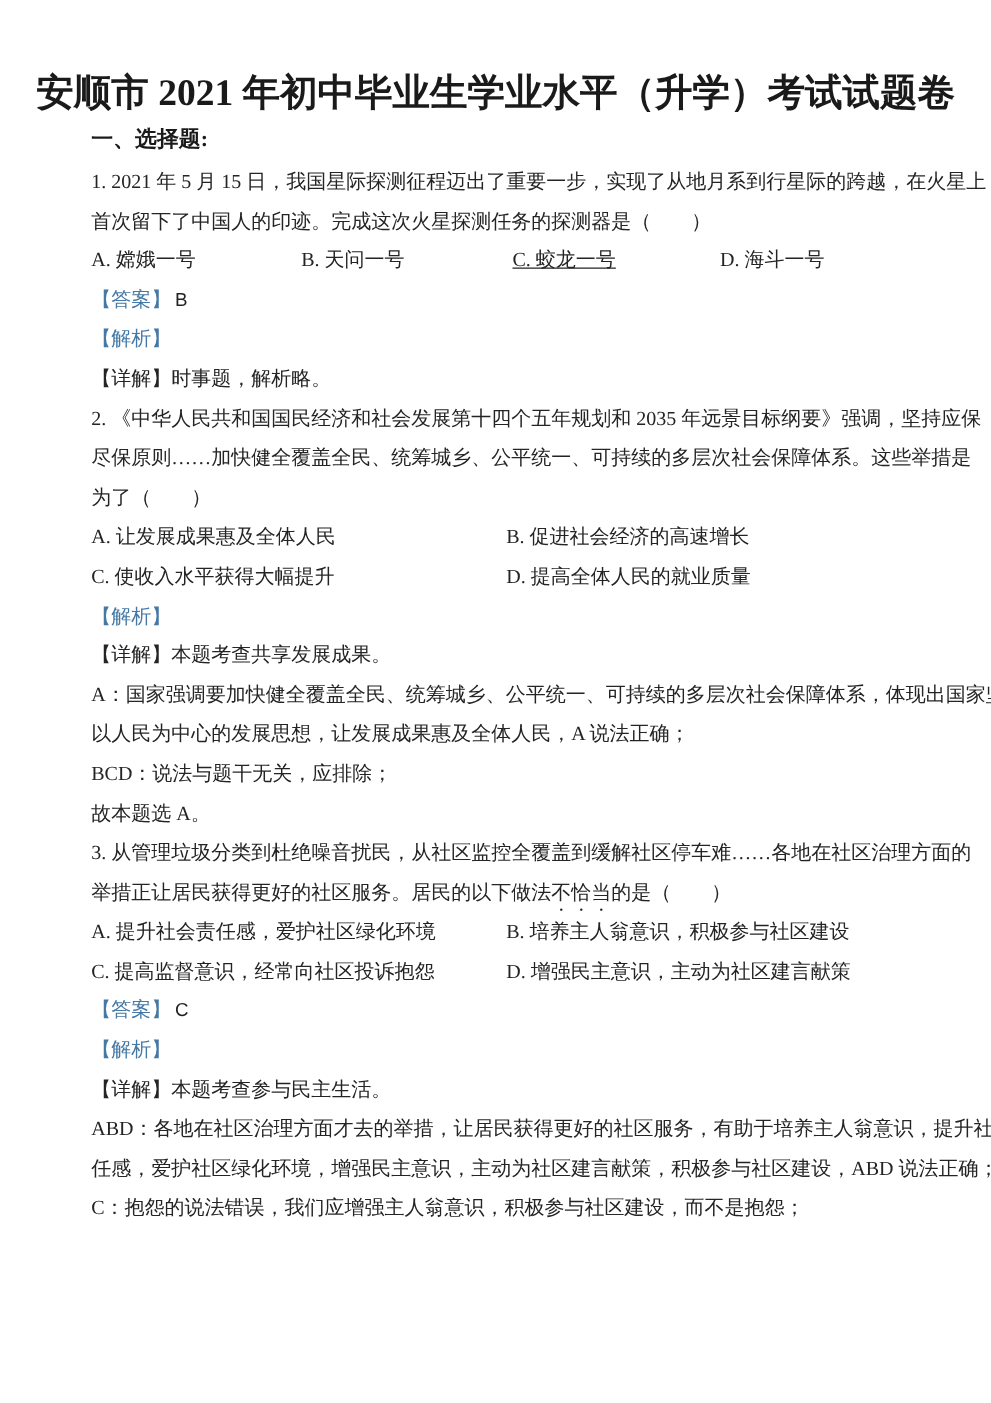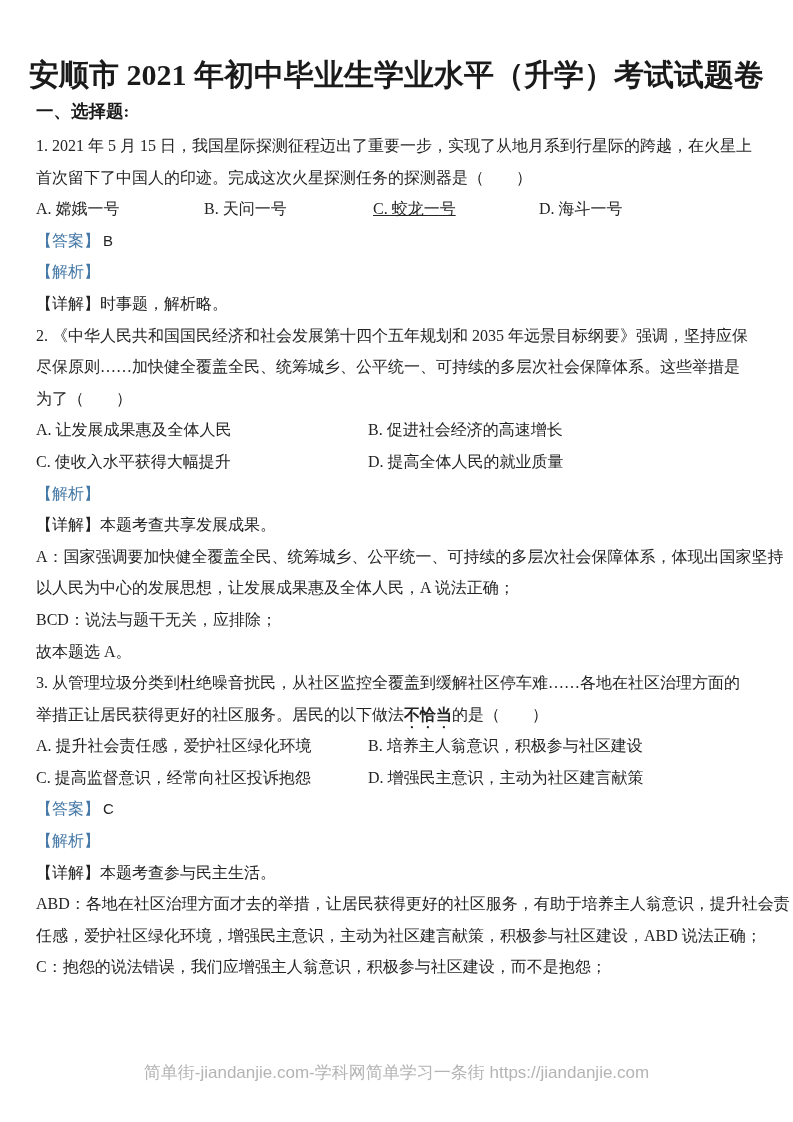--- a/index.html
+++ b/index.html
@@ -6,40 +6,39 @@
   .page {
     position:relative; width:793px; height:1122px; background:#ffffff;
     font-family:"Liberation Serif","DejaVu Serif",serif;
     color:var(--body_text,#242424); overflow:hidden;
   }
   .title {
     margin:58px 0 0 0; height:34px; line-height:34px;
     text-align:center; font-size:30px; font-weight:bold; color:#1a1a1a;
     font-family:"Liberation Serif","DejaVu Serif",serif;
   }
-  .content { padding:0 36px; }
+  .content { padding:0 73px; }
   .heading { height:38px; line-height:38px; font-size:17.5px; font-weight:bold; color:#1a1a1a; }
   .line { height:31.6px; line-height:31.6px; font-size:16px; white-space:nowrap; }
   .opts4 span { display:inline-block; }
   .opts4 span:nth-child(1){ width:164px; }
   .opts4 span:nth-child(2){ width:165px; }
   .opts4 span:nth-child(3){ width:162px;text-decoration:underline; }
   .opts2 span { display:inline-block; }
   .opts2 span:nth-child(1){ width:328px; }
   .blue { color:var(--marker_blue,#4478a6); }
   .ans {
     font-family:"Liberation Sans","DejaVu Sans",sans-serif;
     margin-left:3px; font-size:15px;
   }
   .emph {
     -webkit-text-emphasis:filled dot #242424;
     -webkit-text-emphasis-position:under right;
     text-emphasis:filled dot #242424;
     text-emphasis-position:under right;
-    font-weight:bold;
   }
   .footer {
     position:absolute; left:0; right:0; top:1058px; height:30px; line-height:30px;
     text-align:center; font-size:17px; color:var(--footer_gray,#b4b4b4);
     font-family:"Liberation Sans","DejaVu Sans",sans-serif;
   }
 </style>
 </head>
 <body>
 
@@ -111,15 +110,14 @@
     </div>
     <div class="line">
       <span>【详解】</span><span>本题考查参与民主生活。</span>
     </div>
     <div class="line">ABD：各地在社区治理方面才去的举措，让居民获得更好的社区服务，有助于培养主人翁意识，提升社会责</div>
     <div class="line">任感，爱护社区绿化环境，增强民主意识，主动为社区建言献策，积极参与社区建设，ABD 说法正确；</div>
     <div class="line">C：抱怨的说法错误，我们应增强主人翁意识，积极参与社区建设，而不是抱怨；</div>
 
   </div>
 
-  <div class="footer">简单街-jiandanjie.com-学科网简单学习一条街 https://jiandanjie.com</div>
 
 </div>
 
 </body></html>

